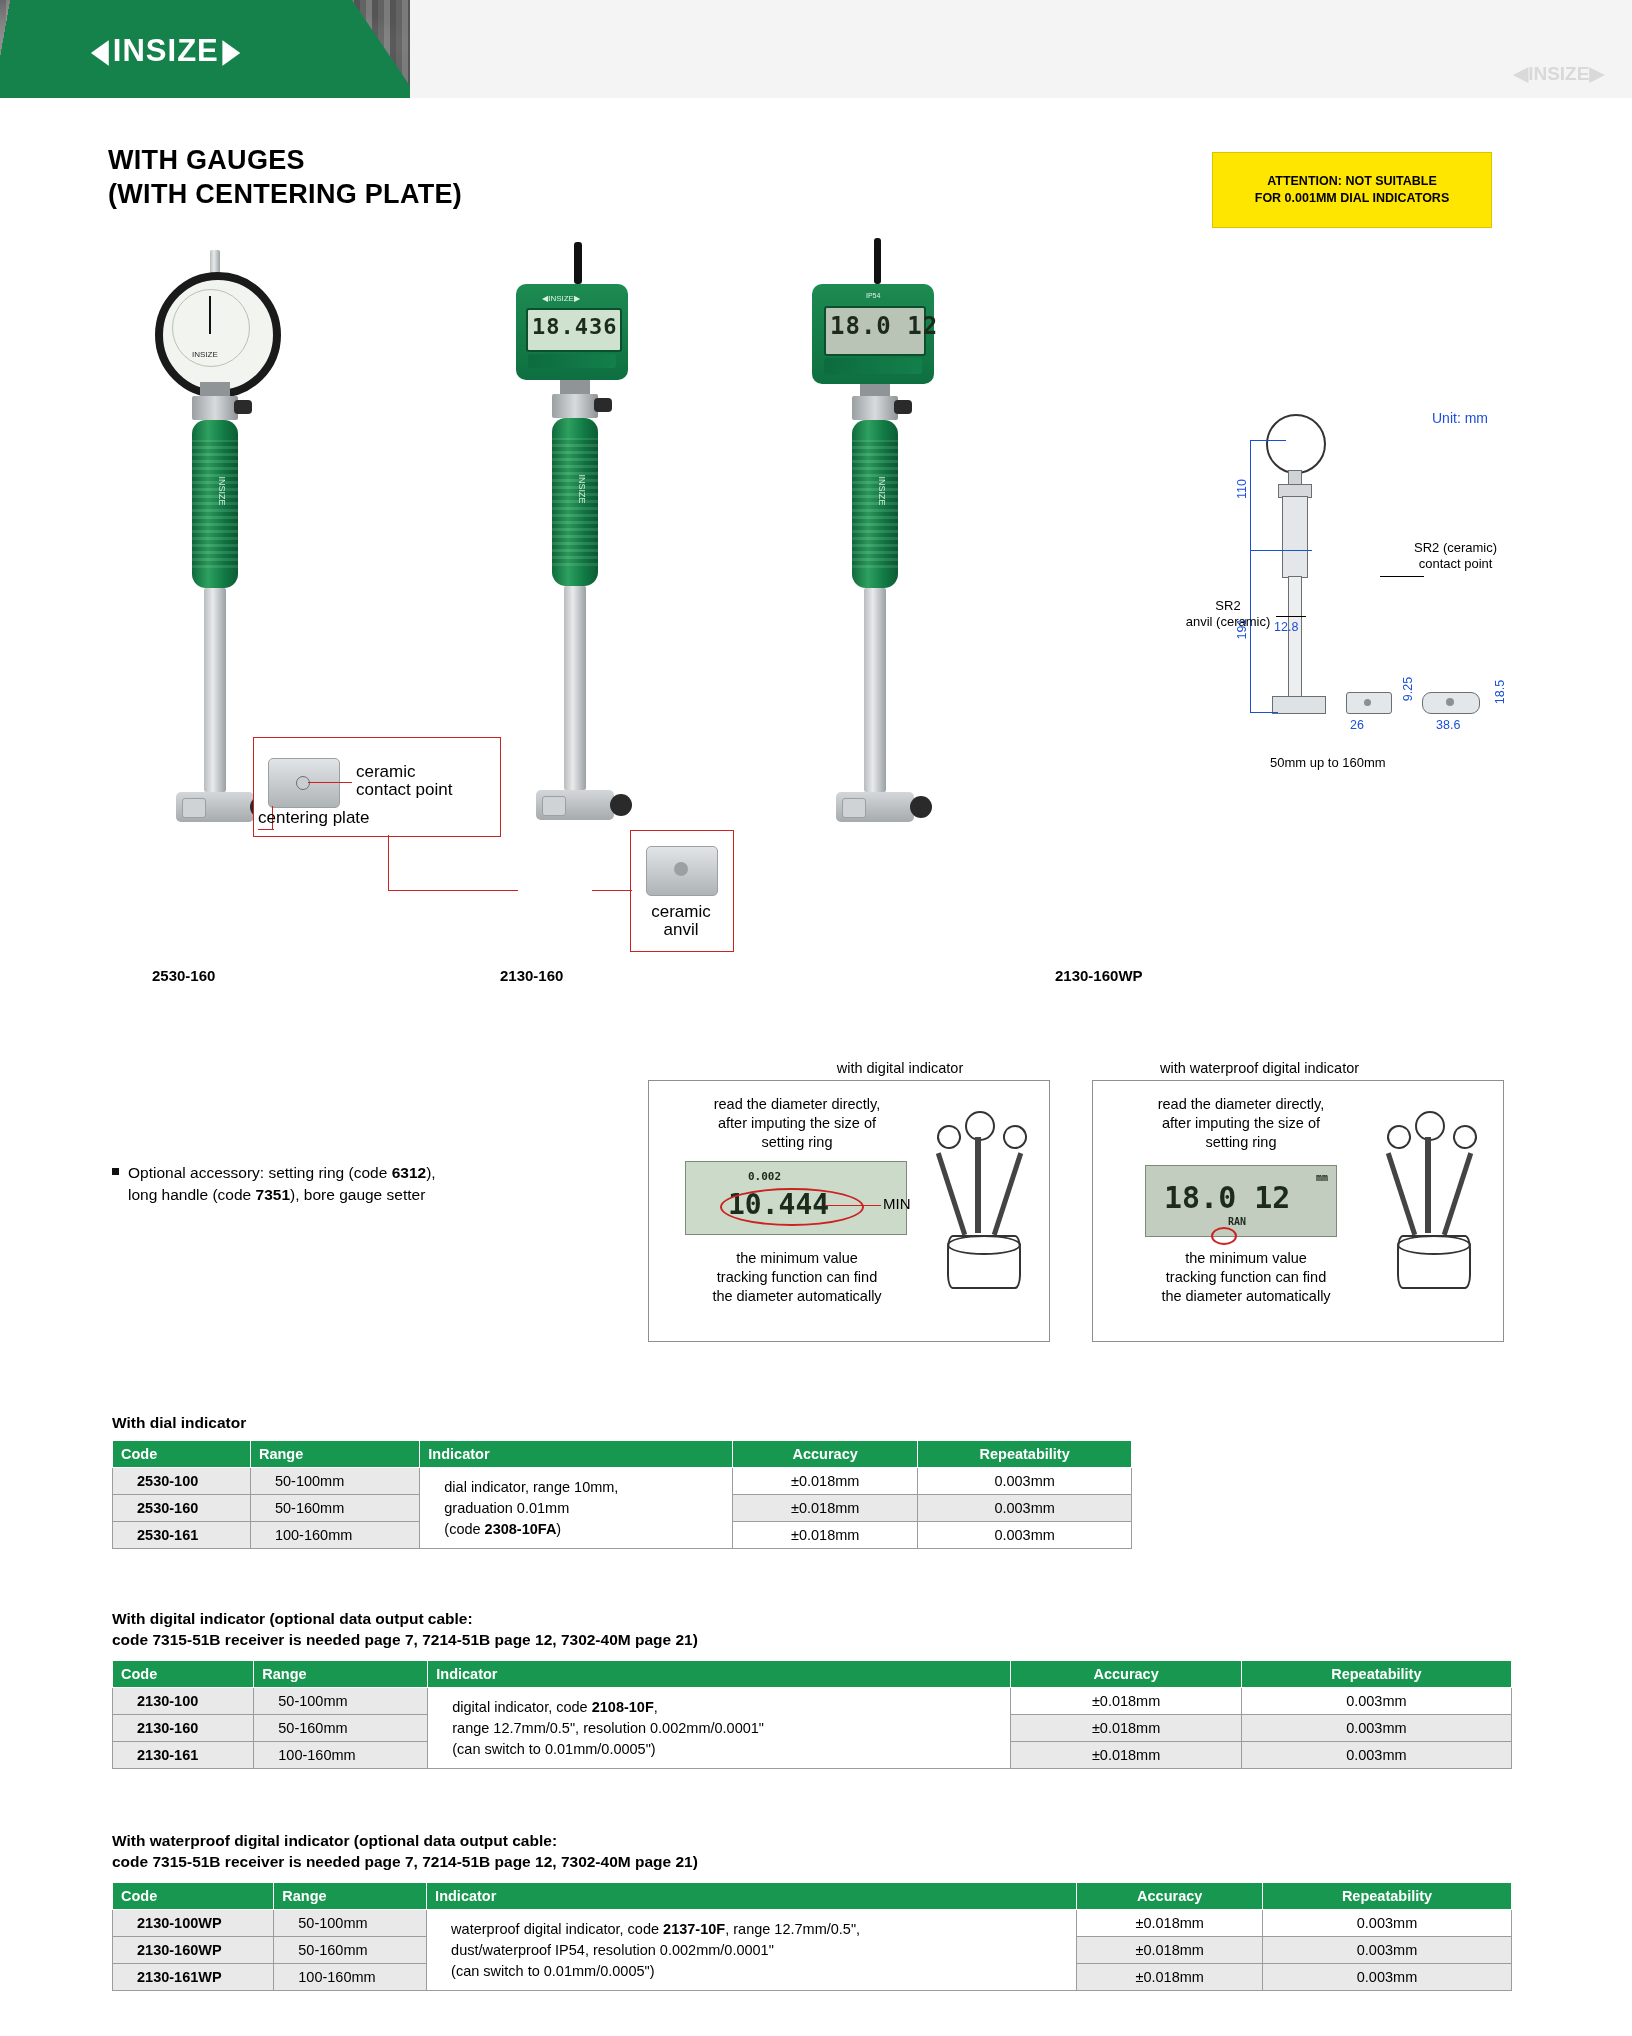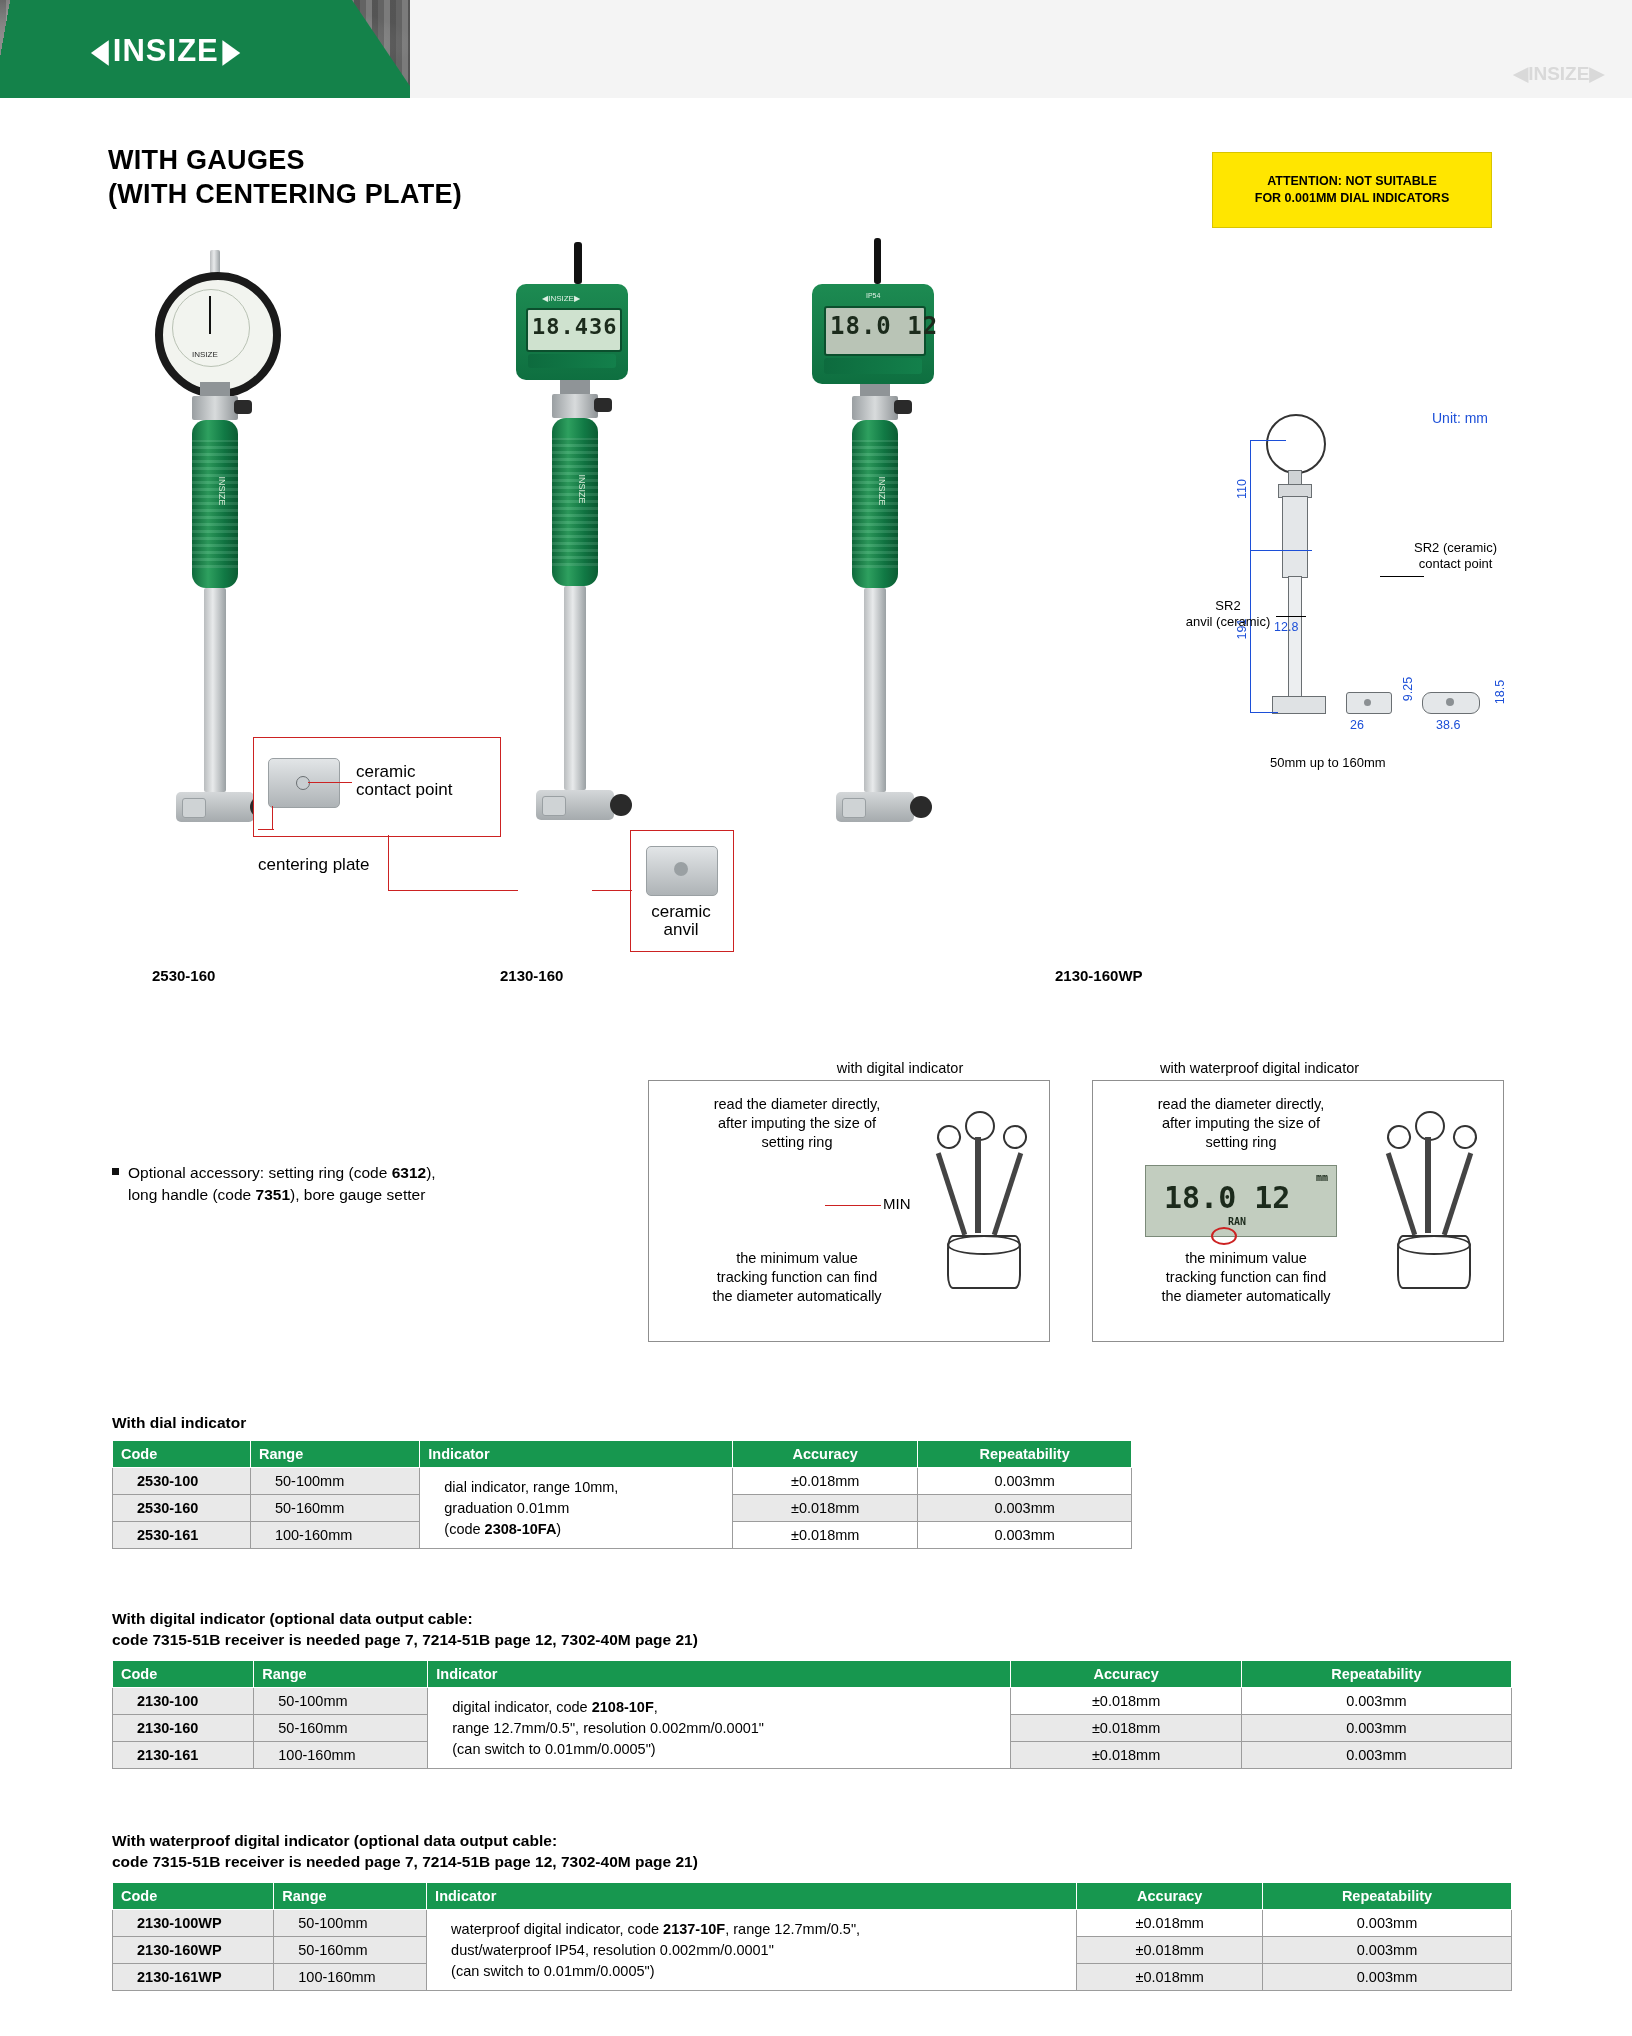--- a/index.html
+++ b/index.html
@@ -131,21 +131,21 @@
 <div class="callout" style="left:253px;top:737px;width:246px;height:98px;"></div>
 <div style="position:absolute;left:268px;top:758px;width:70px;height:48px;background:linear-gradient(180deg,#e2e5e7,#aeb3b6);border:1px solid #9aa0a3;border-radius:5px;"></div>
 <div style="position:absolute;left:296px;top:776px;width:12px;height:12px;border-radius:50%;background:#c9ced1;border:1px solid #6a6f72;"></div>
 <div class="red-line" style="left:308px;top:782px;width:44px;height:1px;"></div>
 <div class="callout-label" style="left:356px;top:763px;">
   <div>ceramic</div>
   <div>contact point</div>
 </div>
 <div class="red-line" style="left:272px;top:806px;width:1px;height:23px;"></div>
 <div class="red-line" style="left:258px;top:829px;width:16px;height:1px;"></div>
-<div class="callout-label" style="left:258px;top:856px;text-align:center;">centering plate</div>
+<div class="callout-label" style="left:258px;top:809px;text-align:center;">centering plate</div>
 <div class="red-line" style="left:388px;top:835px;width:1px;height:55px;"></div>
 <div class="red-line" style="left:388px;top:890px;width:130px;height:1px;"></div>
 
 <div class="fig" style="left:490px;top:250px;width:200px;height:660px;">
   <div style="position:absolute;left:84px;top:-8px;width:8px;height:42px;background:#111;border-radius:3px;"></div>
   <div class="digi-body" style="left:26px;top:34px;width:112px;height:96px;"></div>
   <div style="position:absolute;left:52px;top:44px;font-size:8px;color:#dff0e4;">◀INSIZE▶</div>
   <div class="digi-screen" style="left:36px;top:58px;width:92px;height:40px;"></div>
   <div class="lcd" style="position:absolute;left:42px;top:64px;font-size:22px;letter-spacing:1px;">18.436</div>
   <div style="position:absolute;left:38px;top:104px;width:88px;height:14px;background:linear-gradient(90deg,#0d6b3e,#13804b);border-radius:3px;"></div>
@@ -243,20 +243,25 @@
   </div>
 </div>
 
 <div class="feat-title" style="position:absolute;left:770px;top:1060px;width:260px;text-align:center;">with digital indicator</div>
 <div class="featbox" style="left:648px;top:1080px;width:400px;height:260px;">
   <div class="feat-text" style="left:8px;top:14px;width:280px;">
     <div>read the diameter directly,</div>
     <div>after imputing the size of</div>
     <div>setting ring</div>
   </div>
+  <div style="position:absolute;left:36px;top:80px;width:220px;height:72px;background:#ccdac9;border:1px solid #7b8a79;">
+    <div class="lcd" style="position:absolute;left:62px;top:8px;font-size:11px;">0.002</div>
+    <div class="lcd" style="position:absolute;left:42px;top:26px;font-size:28px;">10.444</div>
+    <div style="position:absolute;left:34px;top:26px;width:140px;height:34px;border:2px solid #cc2222;border-radius:50%;"></div>
+  </div>
   <div class="red-line" style="left:176px;top:124px;width:56px;height:1px;"></div>
   <div style="position:absolute;left:234px;top:114px;font-size:15px;">MIN</div>
   <div class="feat-text" style="left:8px;top:168px;width:280px;">
     <div>the minimum value</div>
     <div>tracking function can find</div>
     <div>the diameter automatically</div>
   </div>
 
   <div style="position:absolute;right:12px;top:30px;width:106px;height:190px;">
     <div style="position:absolute;left:34px;top:0;width:26px;height:26px;border:2px solid #333;border-radius:50%;"></div>

